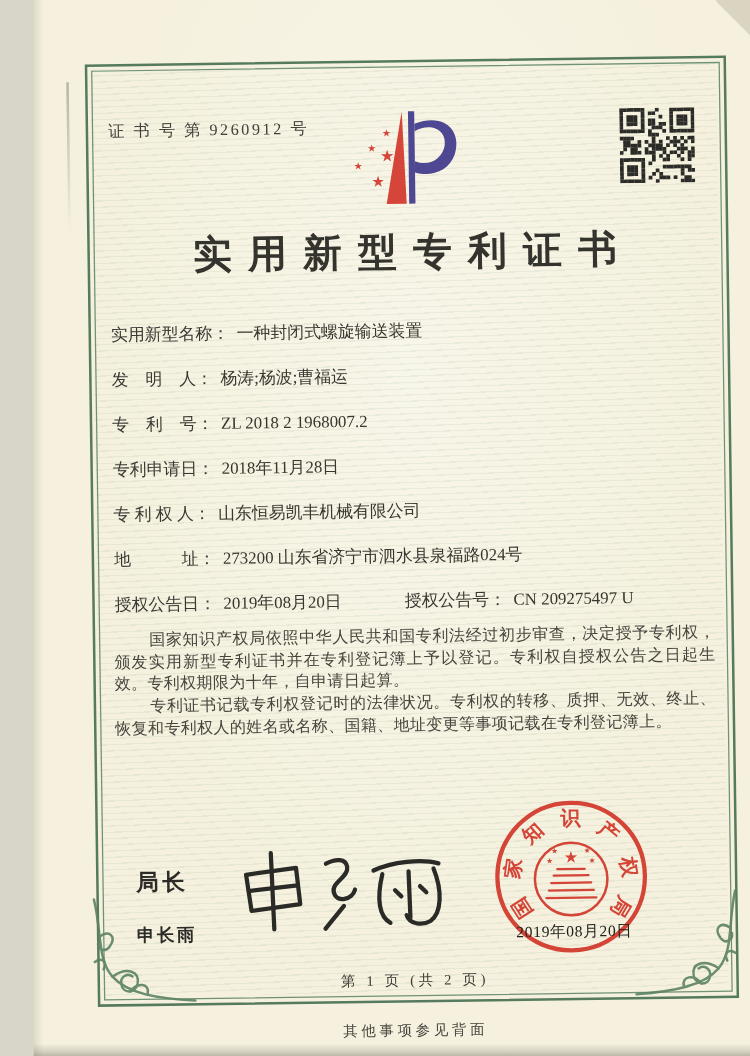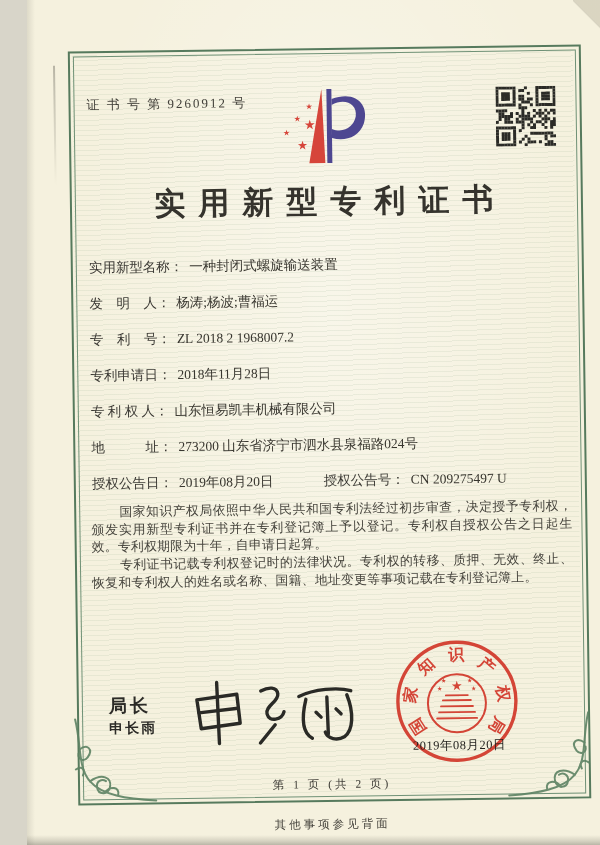--- a/index.html
+++ b/index.html
@@ -49,21 +49,21 @@
   .fvalue{color:#38362f;margin-left:6px;}
   .grant2{position:absolute;left:232px;top:0;}
   .paras{
     position:absolute;left:63px;top:501px;width:481px;
     font-size:12.8px;line-height:17.7px;color:#46443d;
     text-align:justify;letter-spacing:0.3px;
   }
   .paras p{margin:0;text-indent:2.2em;}
   .sig-title{position:absolute;left:78px;top:691px;font-size:18px;font-weight:600;
     color:#2c2b27;font-family:"Liberation Sans","DejaVu Sans",sans-serif;letter-spacing:3px;}
-  .sig-name{position:absolute;left:78px;top:717px;font-size:14px;font-weight:600;
+  .sig-name{position:absolute;left:78px;top:737px;font-size:14px;font-weight:600;
     color:#2c2b27;font-family:"Liberation Sans","DejaVu Sans",sans-serif;letter-spacing:2px;}
   .sig-hand{position:absolute;left:156px;top:674px;width:175px;height:82px;}
   .seal{position:absolute;left:362px;top:639px;width:128px;height:128px;opacity:0.93;}
   .seal-ring{fill:none;stroke:#d2392b;stroke-width:3.4;}
   .emblem-ring{fill:none;stroke:#d2392b;stroke-width:2;}
   .emblem-stroke{fill:none;stroke:#d2392b;stroke-width:1.8;stroke-linecap:round;}
   .seal-char{fill:#d2392b;font-size:16px;font-weight:700;text-anchor:middle;
     dominant-baseline:middle;font-family:"Liberation Serif",serif;}
   .seal-star{fill:#d2392b;text-anchor:middle;dominant-baseline:middle;}
   .seal-date{

